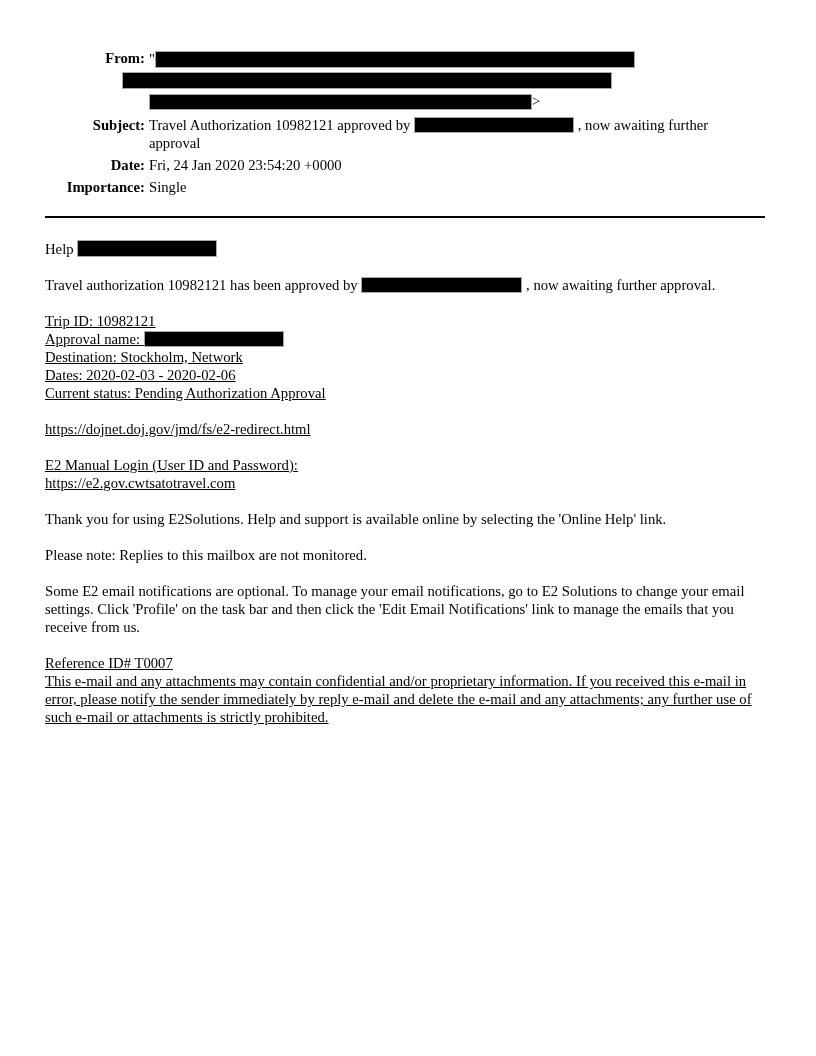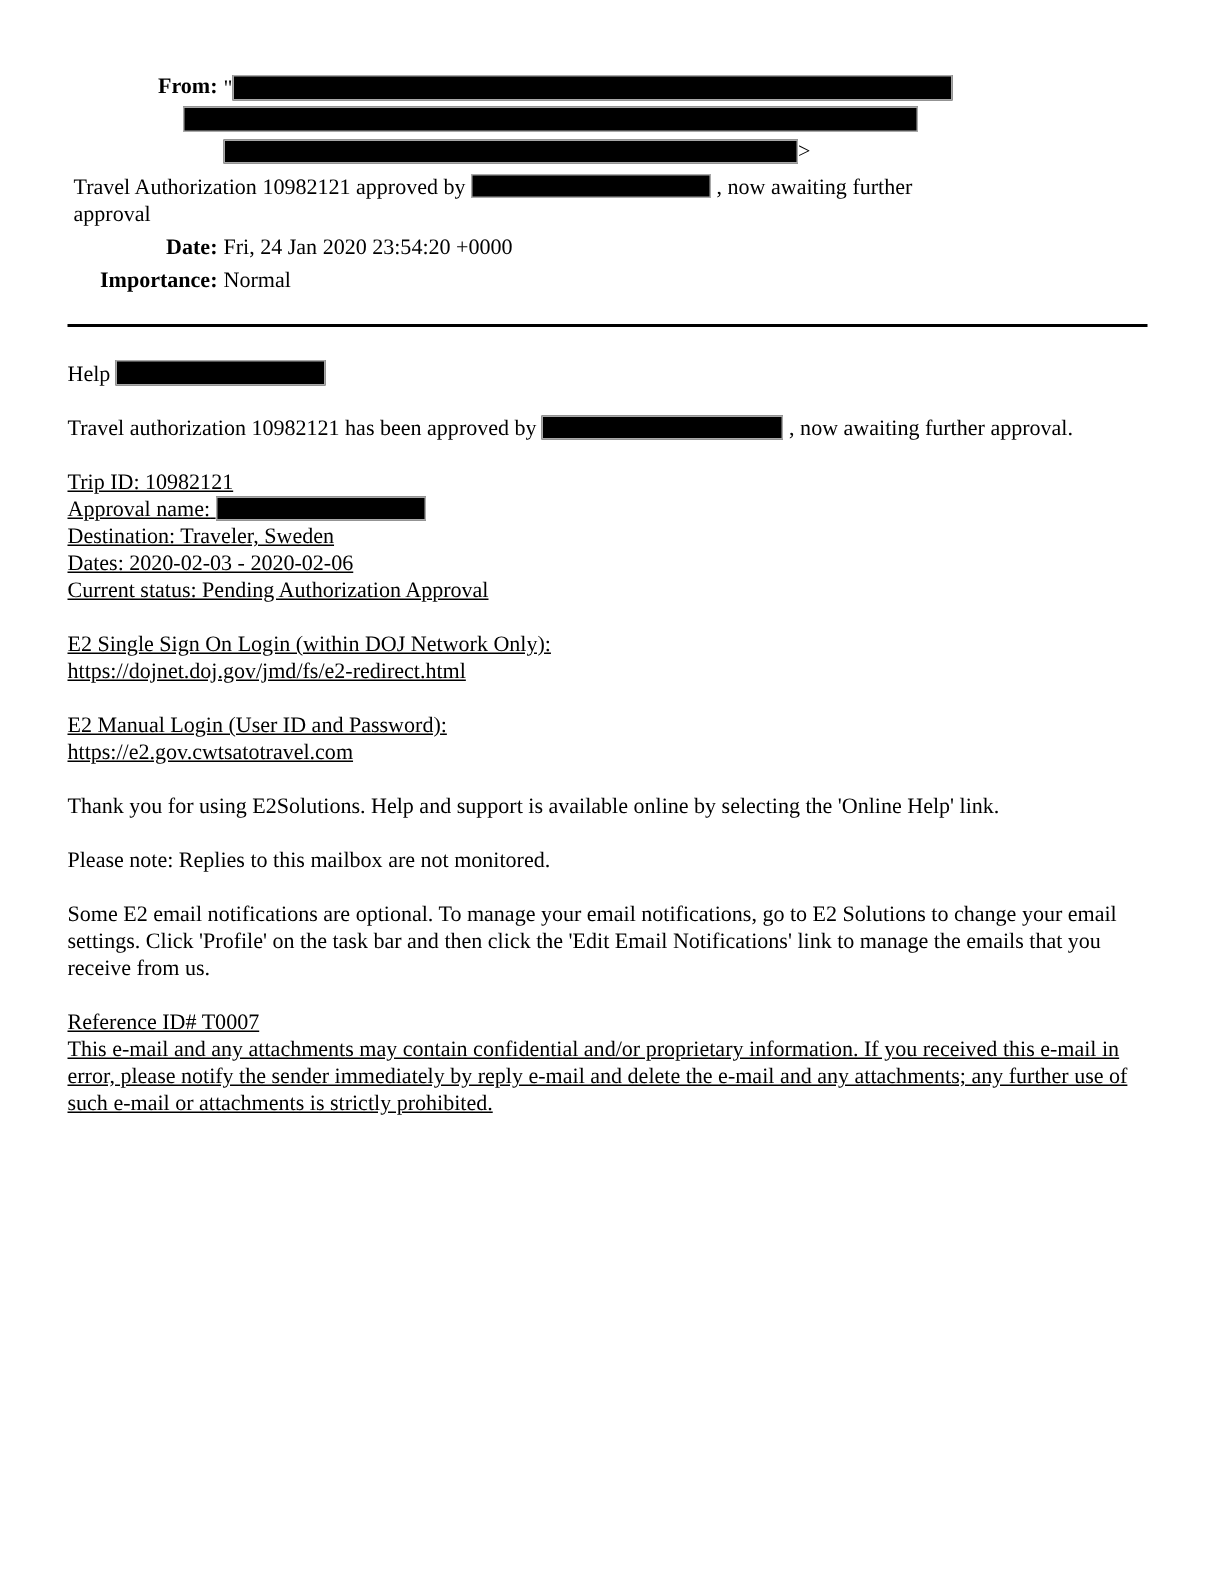--- a/index.html
+++ b/index.html
@@ -79,53 +79,53 @@
     <div class="hdr-row">
       <div class="hdr-label">From:</div>
       <div class="hdr-value">
         <div class="from-line"><span>"</span><span class="redact" style="width:478px;height:15px;"></span></div>
         <div class="from-line" style="margin-left:-27px;"><span class="redact" style="width:488px;height:15px;"></span></div>
         <div class="from-line"><span class="redact" style="width:381px;height:14px;"></span><span>&gt;</span></div>
       </div>
     </div>
 
     <div class="hdr-row">
+      <div class="hdr-label">Subject:</div>
       <div class="hdr-value"><span>Travel Authorization 10982121 approved by</span> <span class="redact" style="width:158px;height:14px;"></span> <span>, now awaiting further approval</span></div>
     </div>
 
     <div class="hdr-row">
       <div class="hdr-label">Date:</div>
       <div class="hdr-value">Fri, 24 Jan 2020 23:54:20 +0000</div>
     </div>
 
     <div class="hdr-row">
       <div class="hdr-label">Importance:</div>
-      <div class="hdr-value">Normal</div>
+      <div class="hdr-value">Single</div>
     </div>
 
   </div>
 
   <hr class="rule">
 
   <div class="body">
 
     <div class="block first"><span>Help</span> <span class="redact" style="width:138px;height:15px;"></span></div>
 
     <div class="block"><span>Travel authorization 10982121 has been approved by</span> <span class="redact" style="width:159px;height:14px;"></span> <span>, now awaiting further approval.</span></div>
 
     <div class="block">
       <div class="line">Trip ID: 10982121</div>
       <div class="line"><span>Approval name:</span> <span class="redact" style="width:138px;height:14px;"></span></div>
-      <div class="line">Destination: Traveler, Sweden</div>
+      <div class="line">Destination: Stockholm, Network</div>
       <div class="line">Dates: 2020-02-03 - 2020-02-06</div>
       <div class="line">Current status: Pending Authorization Approval</div>
     </div>
 
     <div class="block">
-      <div class="line">E2 Single Sign On Login (within DOJ Network Only):</div>
       <div class="line">https://dojnet.doj.gov/jmd/fs/e2-redirect.html</div>
     </div>
 
     <div class="block">
       <div class="line">E2 Manual Login (User ID and Password):</div>
       <div class="line">https://e2.gov.cwtsatotravel.com</div>
     </div>
 
     <div class="block">Thank you for using E2Solutions. Help and support is available online by selecting the 'Online Help' link.</div>
 

